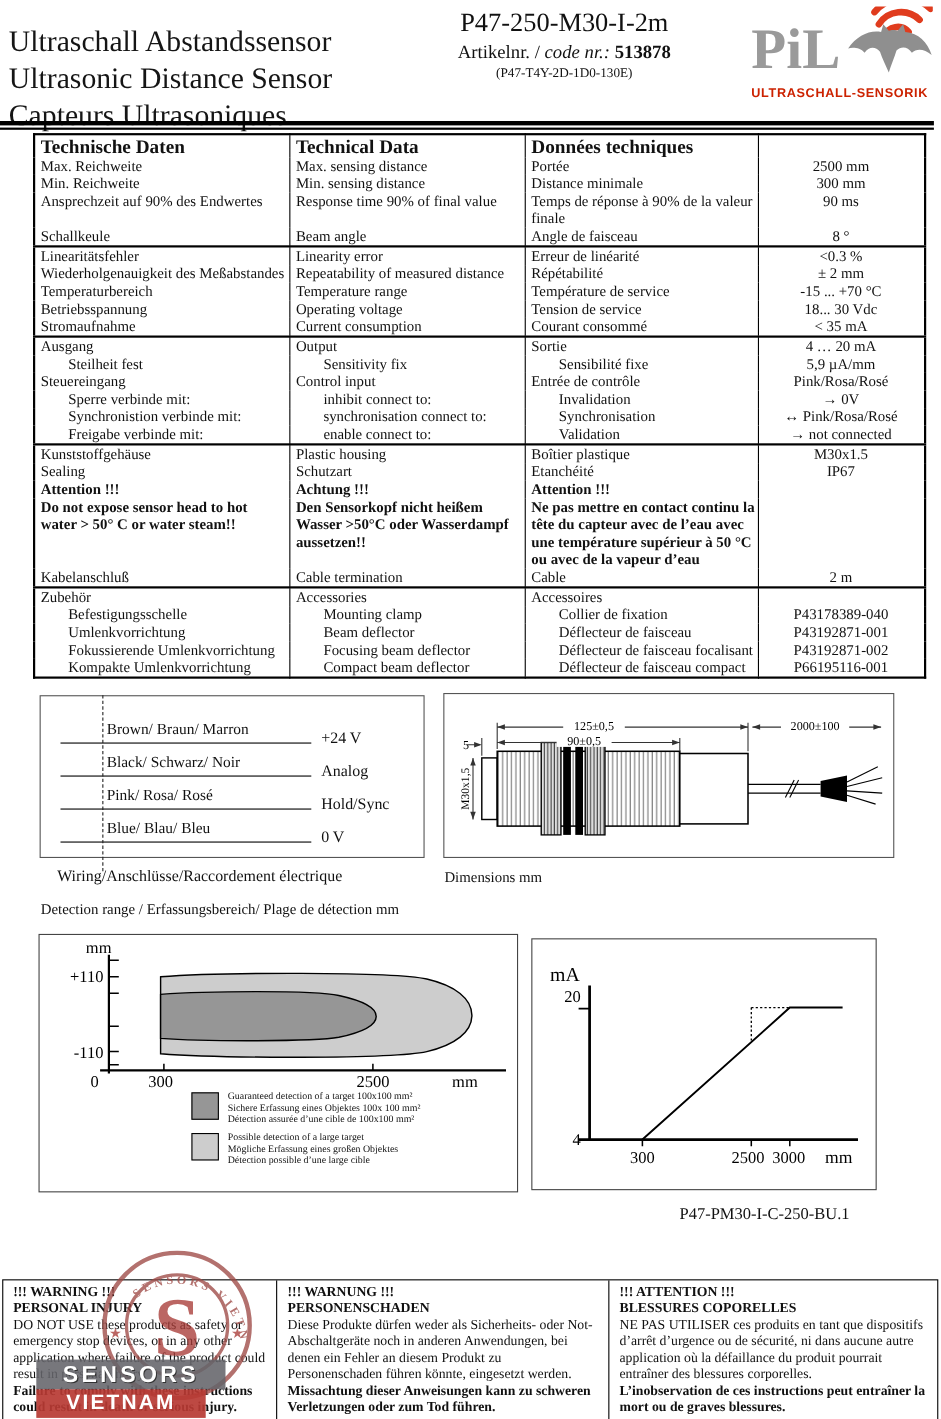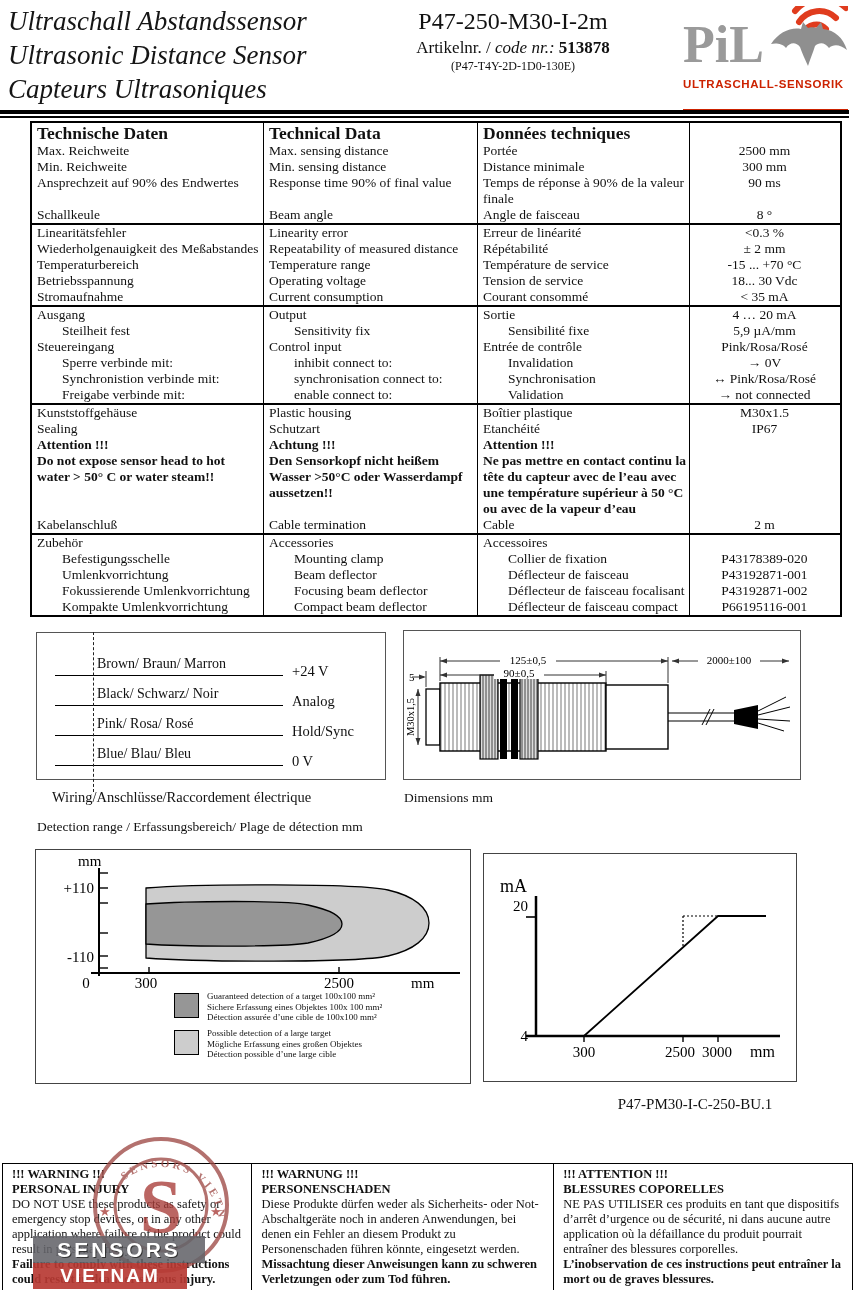--- a/index.html
+++ b/index.html
@@ -1,21 +1,21 @@
 <!DOCTYPE html>
 <html><head>
 <meta charset="utf-8">
 <style>
   html,body{margin:0;padding:0;background:#fff;}
   #page{position:relative;width:855px;height:1290px;background:#fff;overflow:hidden;
         font-family:"Liberation Serif", serif;color:#111;}
   .abs{position:absolute;}
 
   
-  #title-block{left:8px;top:4px;width:380px;font-style:italic;}
+  #title-block{left:8px;top:20px;width:380px;}
   #title-block div{font-size:27px;line-height:34px;color:#151515;}
   #center-block{left:388px;top:8px;width:250px;text-align:center;}
   #model{font-size:24px;}
   #article-line{font-size:17px;margin-top:3px;}
   #order-code{font-size:12px;margin-top:1px;}
   #logo-box{left:683px;top:6px;width:165px;height:95px;}
   #logo-sub{font-family:"Liberation Sans",sans-serif;font-weight:bold;font-size:11.5px;
             color:#cc2200;letter-spacing:.6px;border-bottom:2px solid #cc2200;
             padding-bottom:19px;white-space:nowrap;margin-top:-4px;}
   #rule-thick{left:0;top:110px;width:849px;height:4px;background:#000;}
@@ -40,21 +40,21 @@
   
   #wiring-box{left:36px;top:632px;width:348px;height:146px;border:1.5px solid #555;}
   #wiring-dash{left:93px;top:632px;height:160px;border-left:1.5px dashed #222;width:0;}
   .wire{position:absolute;left:18px;width:320px;height:42px;}
   .wlabel{position:absolute;left:42px;bottom:4px;font-size:14px;white-space:nowrap;}
   .wline{position:absolute;left:0;bottom:0;width:228px;border-bottom:1.7px solid #000;}
   .wsignal{position:absolute;left:237px;bottom:-4px;font-size:14.5px;white-space:nowrap;}
   #wiring-caption{left:52px;top:789px;font-size:14.5px;}
 
   
-  #dim-box{left:403px;top:630px;width:396px;height:148px;border:1.5px solid #555;}
+  #dim-box{left:403px;top:630px;width:396px;height:148px;border:1.5px solid #555;padding-left:12px;}
   #dim-caption{left:404px;top:790px;font-size:13.5px;}
 
   
   #det-title{left:37px;top:819px;font-size:13.5px;}
   #det-box{left:35px;top:849px;width:434px;height:233px;border:1.5px solid #444;}
   .lg-entry{position:absolute;left:138px;}
   .lg-swatch{position:absolute;left:0;top:2px;width:23px;height:23px;border:1.5px solid #000;}
   .lg-lines{position:absolute;left:33px;top:0;width:280px;font-size:9px;line-height:10.5px;
             white-space:nowrap;}
 
@@ -262,21 +262,21 @@
         <tr>
           <td>Zubehör</td>
           <td>Accessories</td>
           <td>Accessoires</td>
           <td class="val"></td>
         </tr>
         <tr>
           <td class="ind">Befestigungsschelle</td>
           <td class="ind">Mounting clamp</td>
           <td class="ind">Collier de fixation</td>
-          <td class="val">P43178389-020</td>
+          <td class="val">P43178389-040</td>
         </tr>
         <tr>
           <td class="ind">Umlenkvorrichtung</td>
           <td class="ind">Beam deflector</td>
           <td class="ind">Déflecteur de faisceau</td>
           <td class="val">P43192871-001</td>
         </tr>
         <tr>
           <td class="ind">Fokussierende Umlenkvorrichtung</td>
           <td class="ind">Focusing beam deflector</td>

